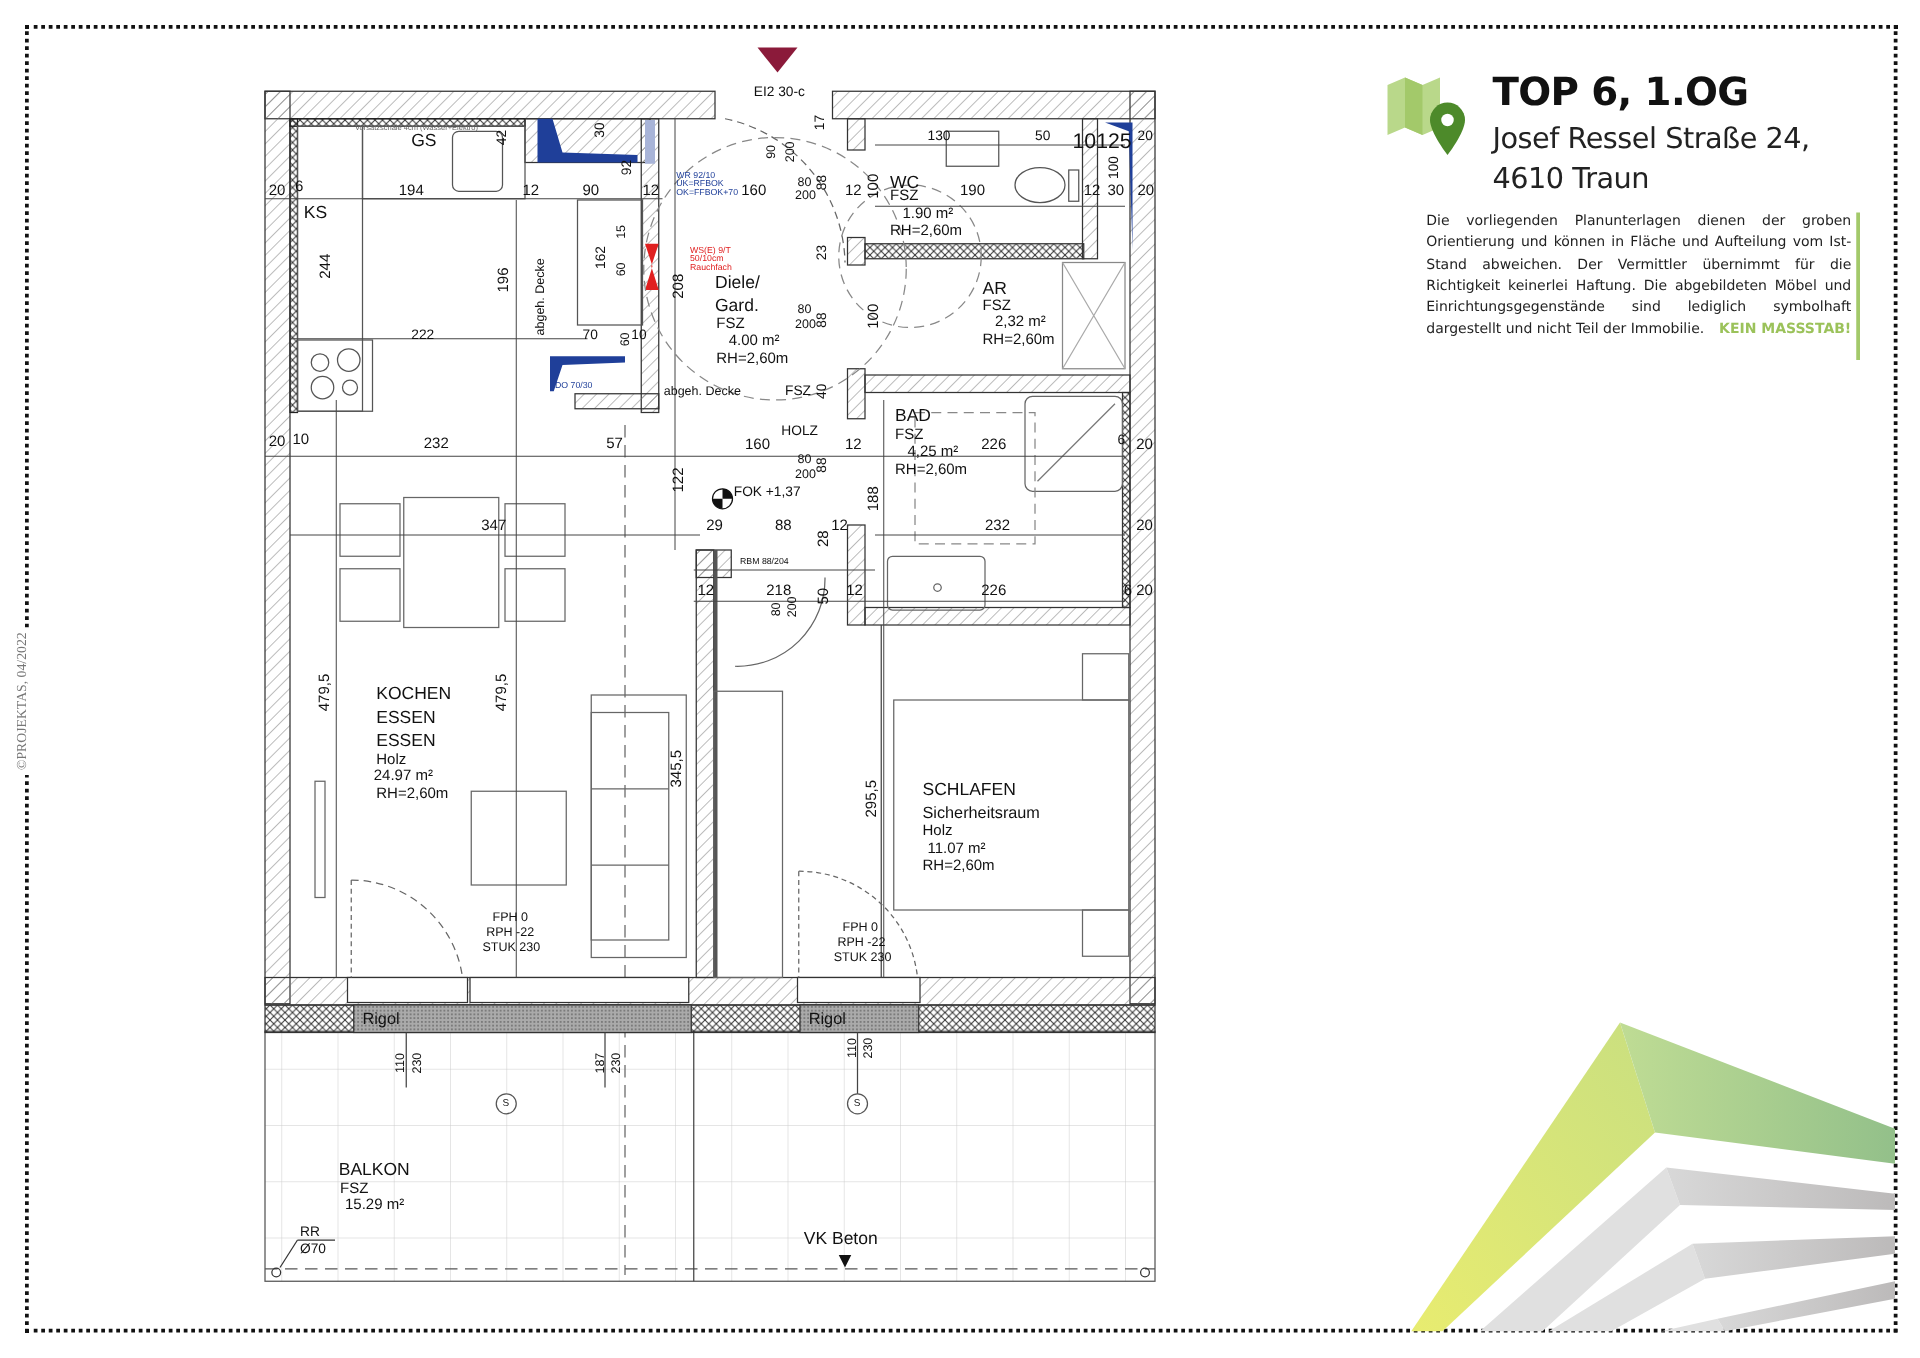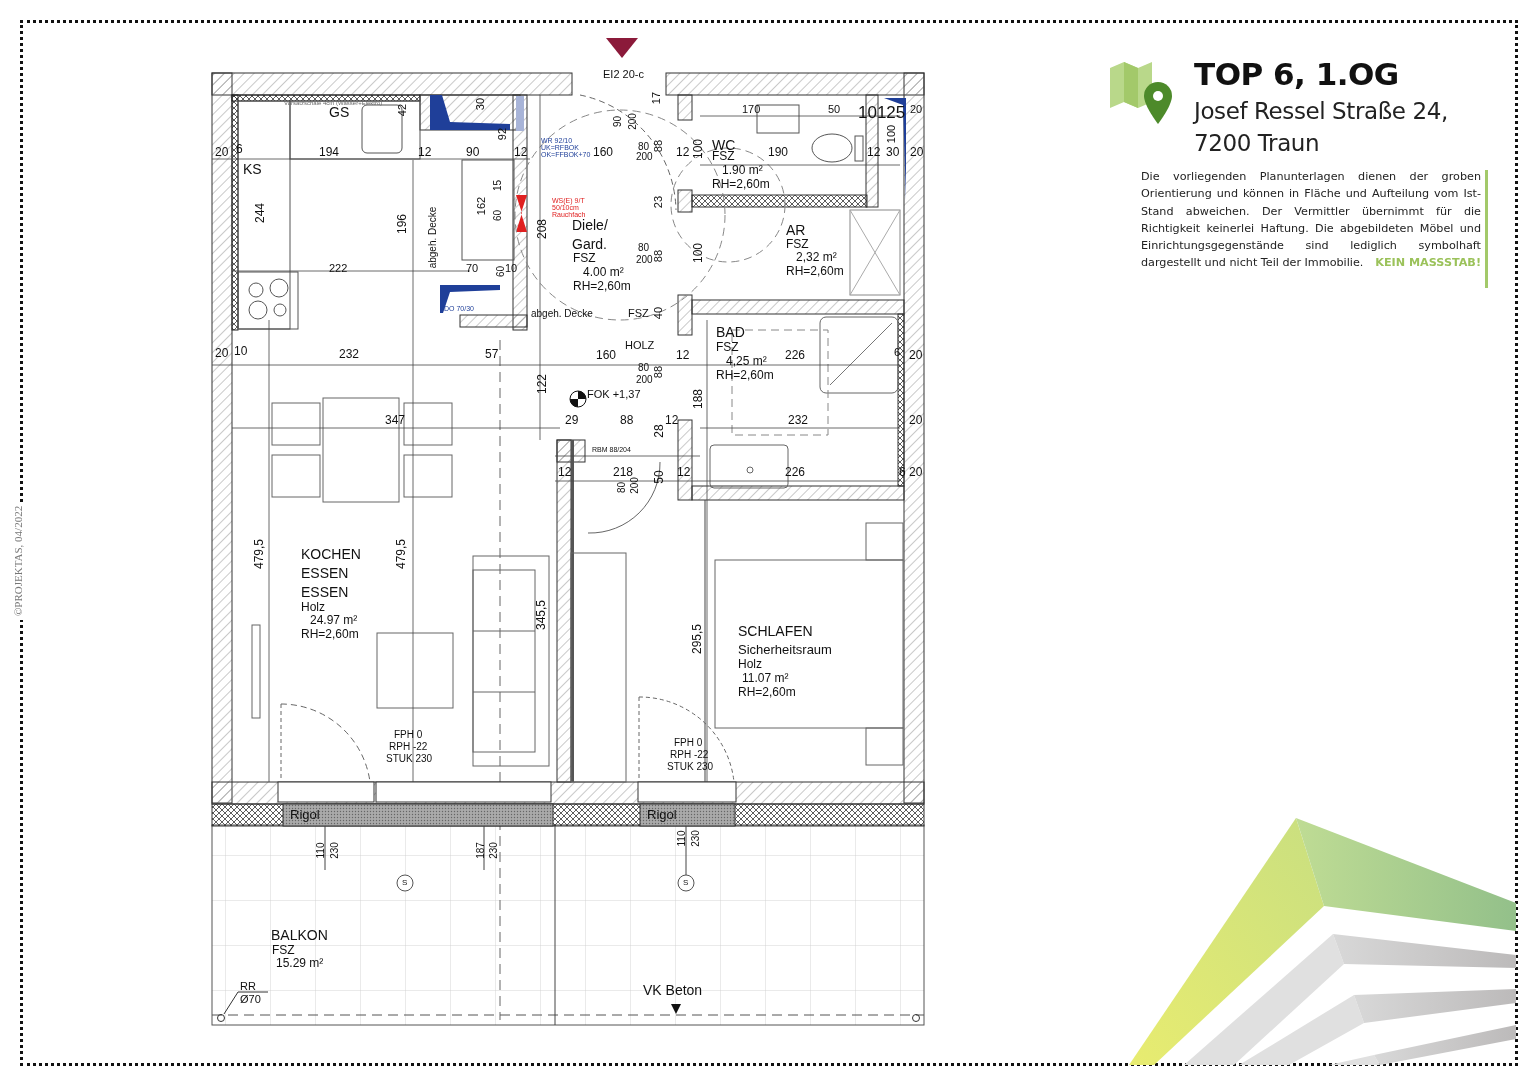--- a/index.html
+++ b/index.html
@@ -185,21 +185,21 @@
 
 <div class="lbl" style="left:329px;top:106px;font-size:14px">GS</div>
 <div class="lbl" style="left:243px;top:163px;font-size:14px">KS</div>
 <div class="lbl sm" style="left:284px;top:97px;font-size:6px;color:#666">Vorsatzschale 4cm (Wasser+Elektro)</div>
 
 <div>
   <div class="lbl big" style="left:301px;top:545px">KOCHEN</div>
   <div class="lbl big" style="left:301px;top:564px">ESSEN</div>
   <div class="lbl big" style="left:301px;top:583px">ESSEN</div>
   <div class="lbl" style="left:301px;top:601px">Holz</div>
-  <div class="lbl" style="left:310px;top:614px">24.97 m²</div>
+  <div class="lbl" style="left:299px;top:614px">24.97 m²</div>
   <div class="lbl" style="left:301px;top:628px">RH=2,60m</div>
 </div>
 
 <div>
   <div class="lbl big" style="left:572px;top:216px">Diele/</div>
   <div class="lbl big" style="left:572px;top:235px">Gard.</div>
   <div class="lbl" style="left:573px;top:252px">FSZ</div>
   <div class="lbl" style="left:583px;top:266px">4.00 m²</div>
   <div class="lbl" style="left:573px;top:280px">RH=2,60m</div>
 </div>
@@ -233,21 +233,21 @@
   <div class="lbl" style="left:738px;top:686px">RH=2,60m</div>
 </div>
 
 <div>
   <div class="lbl big" style="left:271px;top:926px">BALKON</div>
   <div class="lbl" style="left:272px;top:944px">FSZ</div>
   <div class="lbl" style="left:276px;top:957px">15.29 m²</div>
 </div>
 
 
-<div class="lbl" style="left:603px;top:68px;font-size:11px">EI2 20-c</div>
+<div class="lbl" style="left:603px;top:68px;font-size:11px">EI2 30-c</div>
 <div class="lbl sm" style="left:628px;top:307px">FSZ</div>
 <div class="lbl sm" style="left:625px;top:339px">HOLZ</div>
 <div class="lbl sm" style="left:587px;top:388px">FOK +1,37</div>
 <div class="lbl sm" style="left:531px;top:308px;font-size:10px">abgeh. Decke</div>
 <div class="dim v" style="left:402px;top:232px;font-size:10px">abgeh. Decke</div>
 <div class="lbl xs" style="left:541px;top:137px;color:#1f3f99">WR 92/10</div>
 <div class="lbl xs" style="left:541px;top:144px;color:#1f3f99">UK=RFBOK</div>
 <div class="lbl xs" style="left:541px;top:151px;color:#1f3f99">OK=FFBOK+70</div>
 <div class="lbl xs" style="left:552px;top:197px;color:#e02020">WS(E) 9/T</div>
 <div class="lbl xs" style="left:552px;top:204px;color:#e02020">50/10cm</div>
@@ -307,21 +307,21 @@
 <div class="dim" style="left:558px;top:465px">12</div>
 <div class="dim" style="left:613px;top:465px">218</div>
 <div class="dim v" style="left:652px;top:470px">50</div>
 <div class="dim v" style="left:652px;top:424px">28</div>
 <div class="dim" style="left:596px;top:348px">160</div>
 <div class="dim v" style="left:244px;top:547px">479,5</div>
 <div class="dim v" style="left:386px;top:547px">479,5</div>
 <div class="dim v" style="left:526px;top:608px">345,5</div>
 <div class="dim v" style="left:682px;top:632px">295,5</div>
 
-<div class="dim" style="left:742px;top:103px;font-size:11px">170</div>
+<div class="dim" style="left:742px;top:103px;font-size:11px">130</div>
 <div class="dim" style="left:828px;top:103px;font-size:11px">50</div>
 <div class="dim" style="left:858px;top:103px;font-size:17px">10125</div>
 <div class="dim" style="left:910px;top:103px;font-size:11px">20</div>
 <div class="dim" style="left:768px;top:145px">190</div>
 <div class="dim" style="left:867px;top:145px">12</div>
 <div class="dim" style="left:886px;top:145px">30</div>
 <div class="dim" style="left:910px;top:145px">20</div>
 <div class="dim v" style="left:882px;top:128px;font-size:11px">100</div>
 <div class="dim v" style="left:688px;top:142px">100</div>
 <div class="dim v" style="left:688px;top:246px">100</div>
@@ -368,21 +368,21 @@
 
 <div class="header">
   <svg width="64" height="70" viewBox="0 0 64 70" style="position:absolute;left:0;top:2px">
     <path d="M2 10 L16 4 L30 10 L44 4 L44 44 L30 50 L16 44 L2 50 Z" fill="#b9d88a"></path>
     <path d="M16 4 L30 10 L30 50 L16 44 Z" fill="#a3c96a"></path>
     <path d="M52 24 a14 14 0 0 1 14 14 c0 10 -14 28 -14 28 s-14 -18 -14 -28 a14 14 0 0 1 14 -14z" fill="#4d8a2a" transform="translate(-2,0)"></path>
     <circle cx="50" cy="38" r="5" fill="#fff"></circle>
   </svg>
   <div class="title">TOP 6, 1.OG</div>
   <div class="addr" style="top:42px">Josef Ressel Straße 24,</div>
-  <div class="addr" style="top:74px">7200 Traun</div>
+  <div class="addr" style="top:74px">4610 Traun</div>
 </div>
 
 <div class="disclaimer">
   <span>Die vorliegenden Planunterlagen dienen der groben Orientierung und können in Fläche und Aufteilung vom Ist-Stand abweichen. Der Vermittler übernimmt für die Richtigkeit keinerlei Haftung. Die abgebildeten Möbel und Einrichtungsgegenstände sind lediglich symbolhaft dargestellt und nicht Teil der Immobilie.</span>
   <span class="kein">KEIN MASSSTAB!</span>
 </div>
 <div class="greenbar"></div>
 
 <svg width="400" height="270" viewBox="0 0 400 270" style="position:absolute;left:1124px;top:803px">
   <defs>

